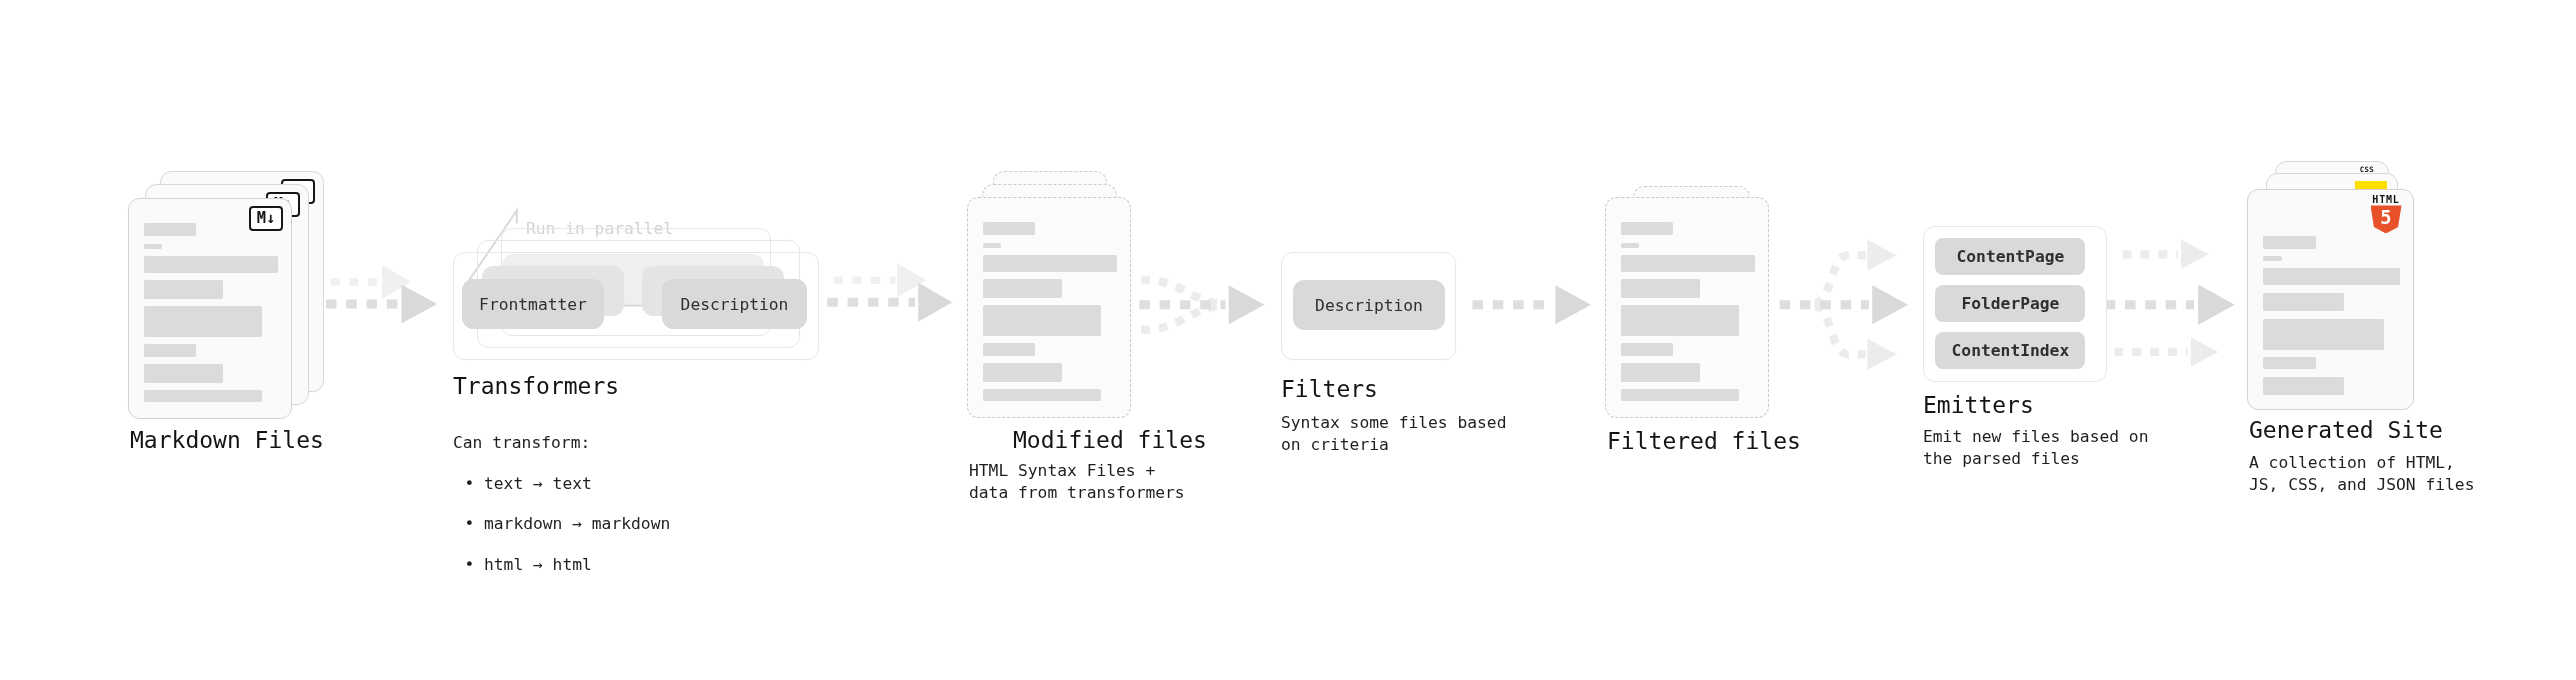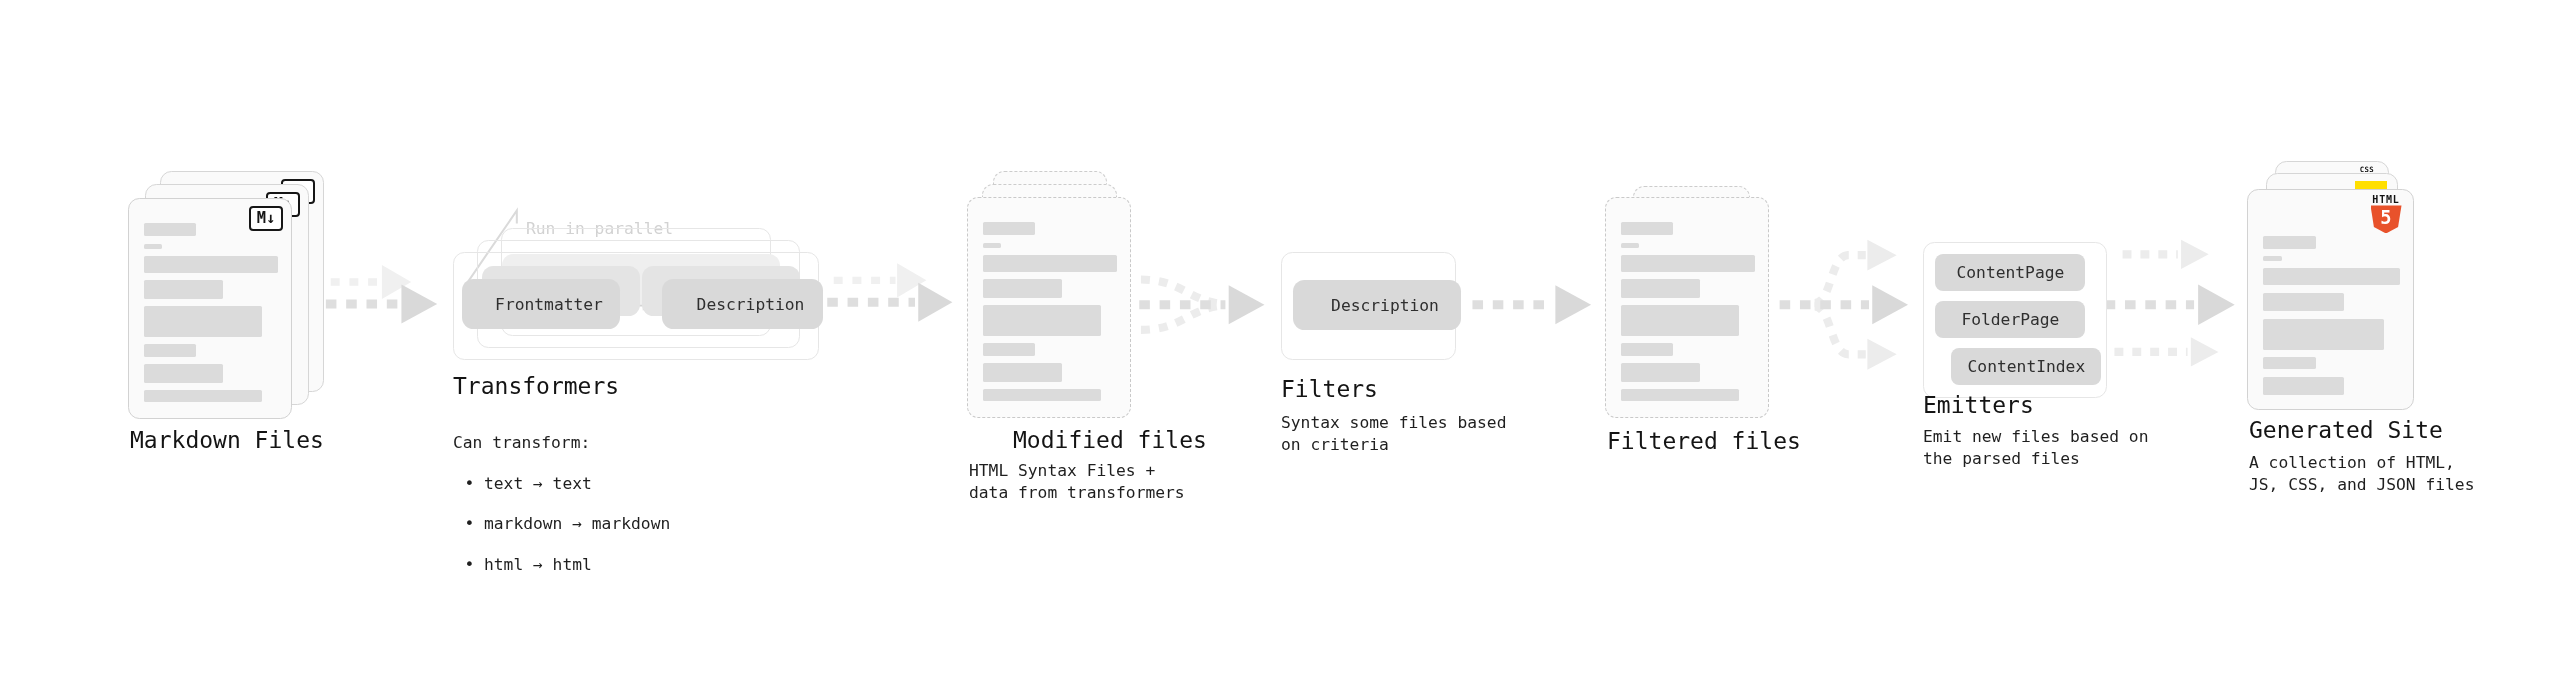--- a/index.html
+++ b/index.html
@@ -56,21 +56,21 @@
   .css-word { font-size:7.3px; font-weight:bold; color:#111; line-height:8.1px; letter-spacing:0.4px; }
   .css-underline { width:19.5px; height:3.3px; background:#2f6df2; margin:0.8px auto 0; border-radius:0.8px; }
   .js-badge { position:absolute; top:6.5px; right:9.8px; width:32.5px; height:18px; background:#ffdf00; }
 
   .panel { position:absolute; border:1.6px solid #e6e6e6; border-radius:11.4px; box-sizing:border-box; background:transparent; }
   .panel.solidbg { background:#ffffff; }
 
   .node {
     position:absolute; height:50px; border-radius:11.4px; background:#d9d9d9;
     display:flex; align-items:center; justify-content:center;
-    font-size:16.3px; color:#2f2f2f;padding-left:16px;
+    font-size:16.3px; color:#2f2f2f;
   }
   .node.ghost1 { background:#e4e4e4; }
   .node.ghost2 { background:#efefef; }
 
   .pill {
     position:absolute; left:11.4px; width:150px; height:37px; border-radius:8.1px; background:#d9d9d9;
     display:flex; align-items:center; justify-content:center; font-size:16.3px; color:#2f2f2f;
   }
 
   .section-title { position:absolute; font-size:23px; line-height:28px; color:#141414; white-space:pre; }
@@ -230,24 +230,24 @@
           <div class="bar w88 h38"></div>
           <div class="bar w38 h15"></div>
           <div class="bar w59 h23"></div>
           <div class="bar w88 h15"></div>
         </div>
       </div>
       <div class="section-title" style="left:1607px; top:427px;">Filtered files</div>
     </div>
 
     <div>
-      <div class="panel solidbg" style="left:1923px; top:242px; width:184px; height:156px;">
+      <div class="panel solidbg" style="left:1923px; top:226px; width:184px; height:156px;font-weight:bold;">
         <div class="pill" style="top:11.4px;">ContentPage</div>
         <div class="pill" style="top:58px;">FolderPage</div>
-        <div class="pill" style="top:105px;margin-left:16px;">ContentIndex</div>
+        <div class="pill" style="top:105px;">ContentIndex</div>
       </div>
       <div class="section-title" style="left:1923px; top:391px;">Emitters</div>
       <div class="section-desc" style="left:1923px; top:426px;">Emit new files based on
 the parsed files</div>
     </div>
 
     <div>
       <div class="card-back" style="left:2275px; top:161px; width:114px;">
         <div class="css-badge">
           <div class="css-word">CSS</div>

